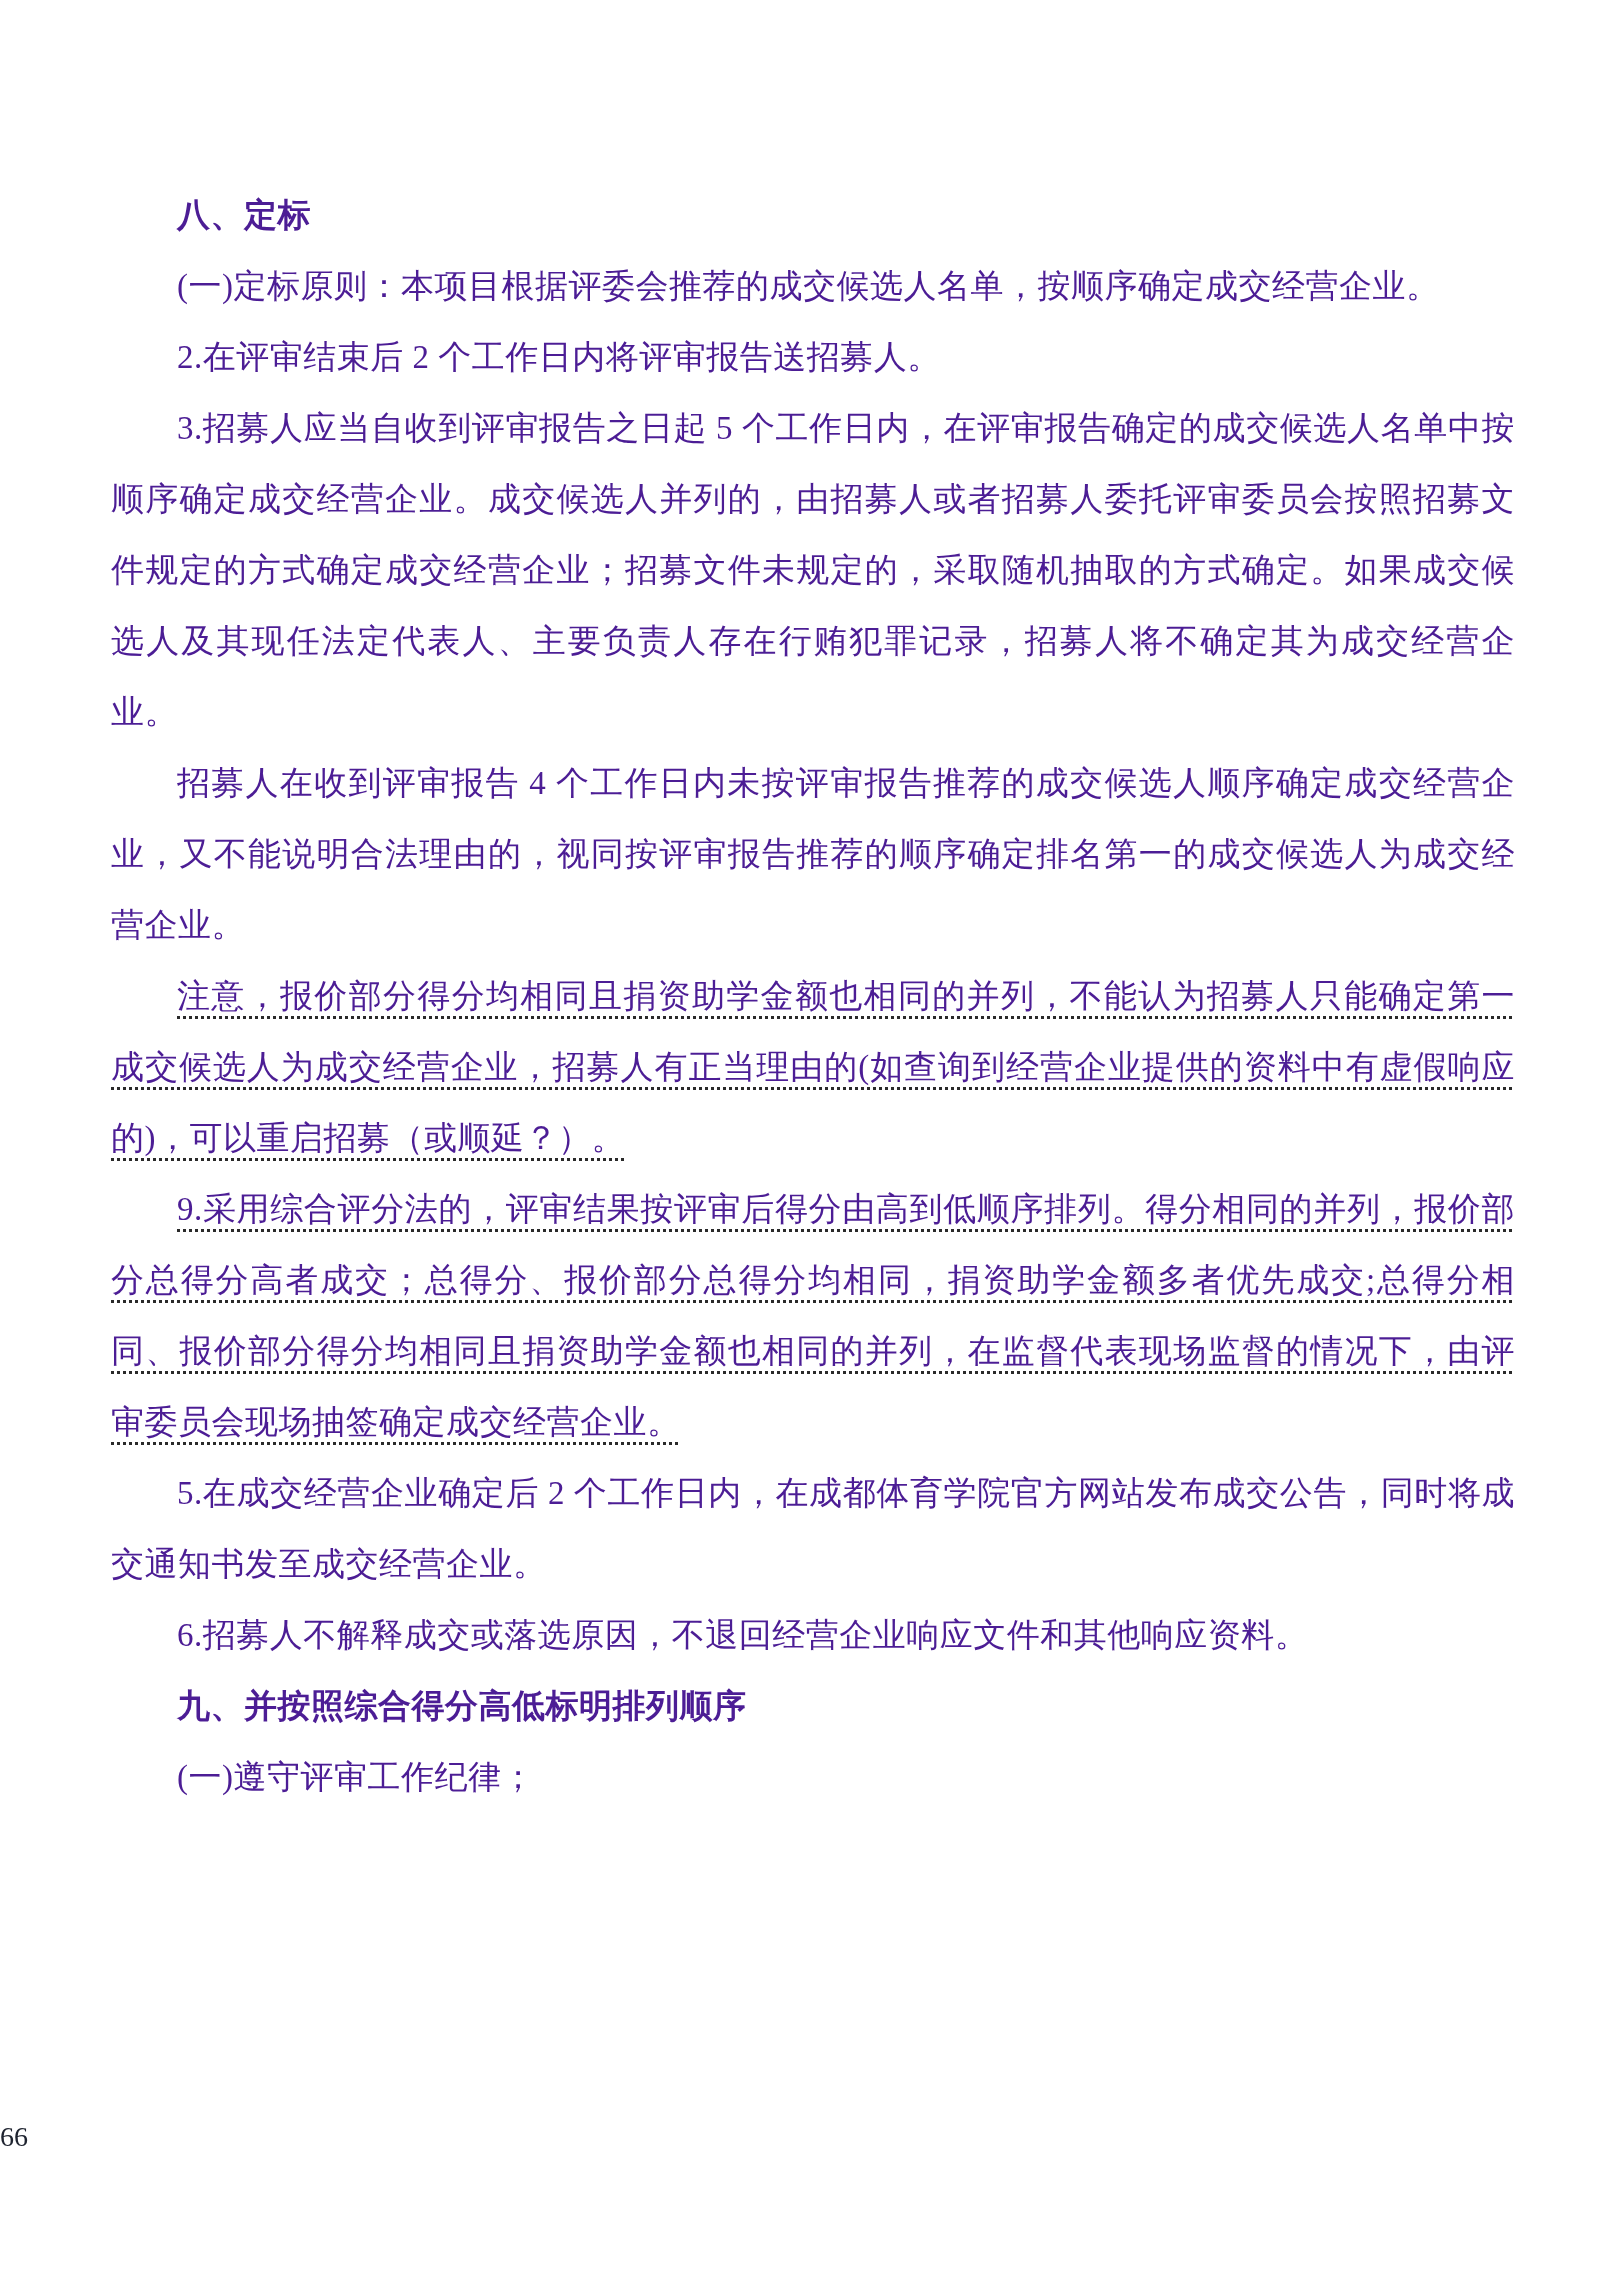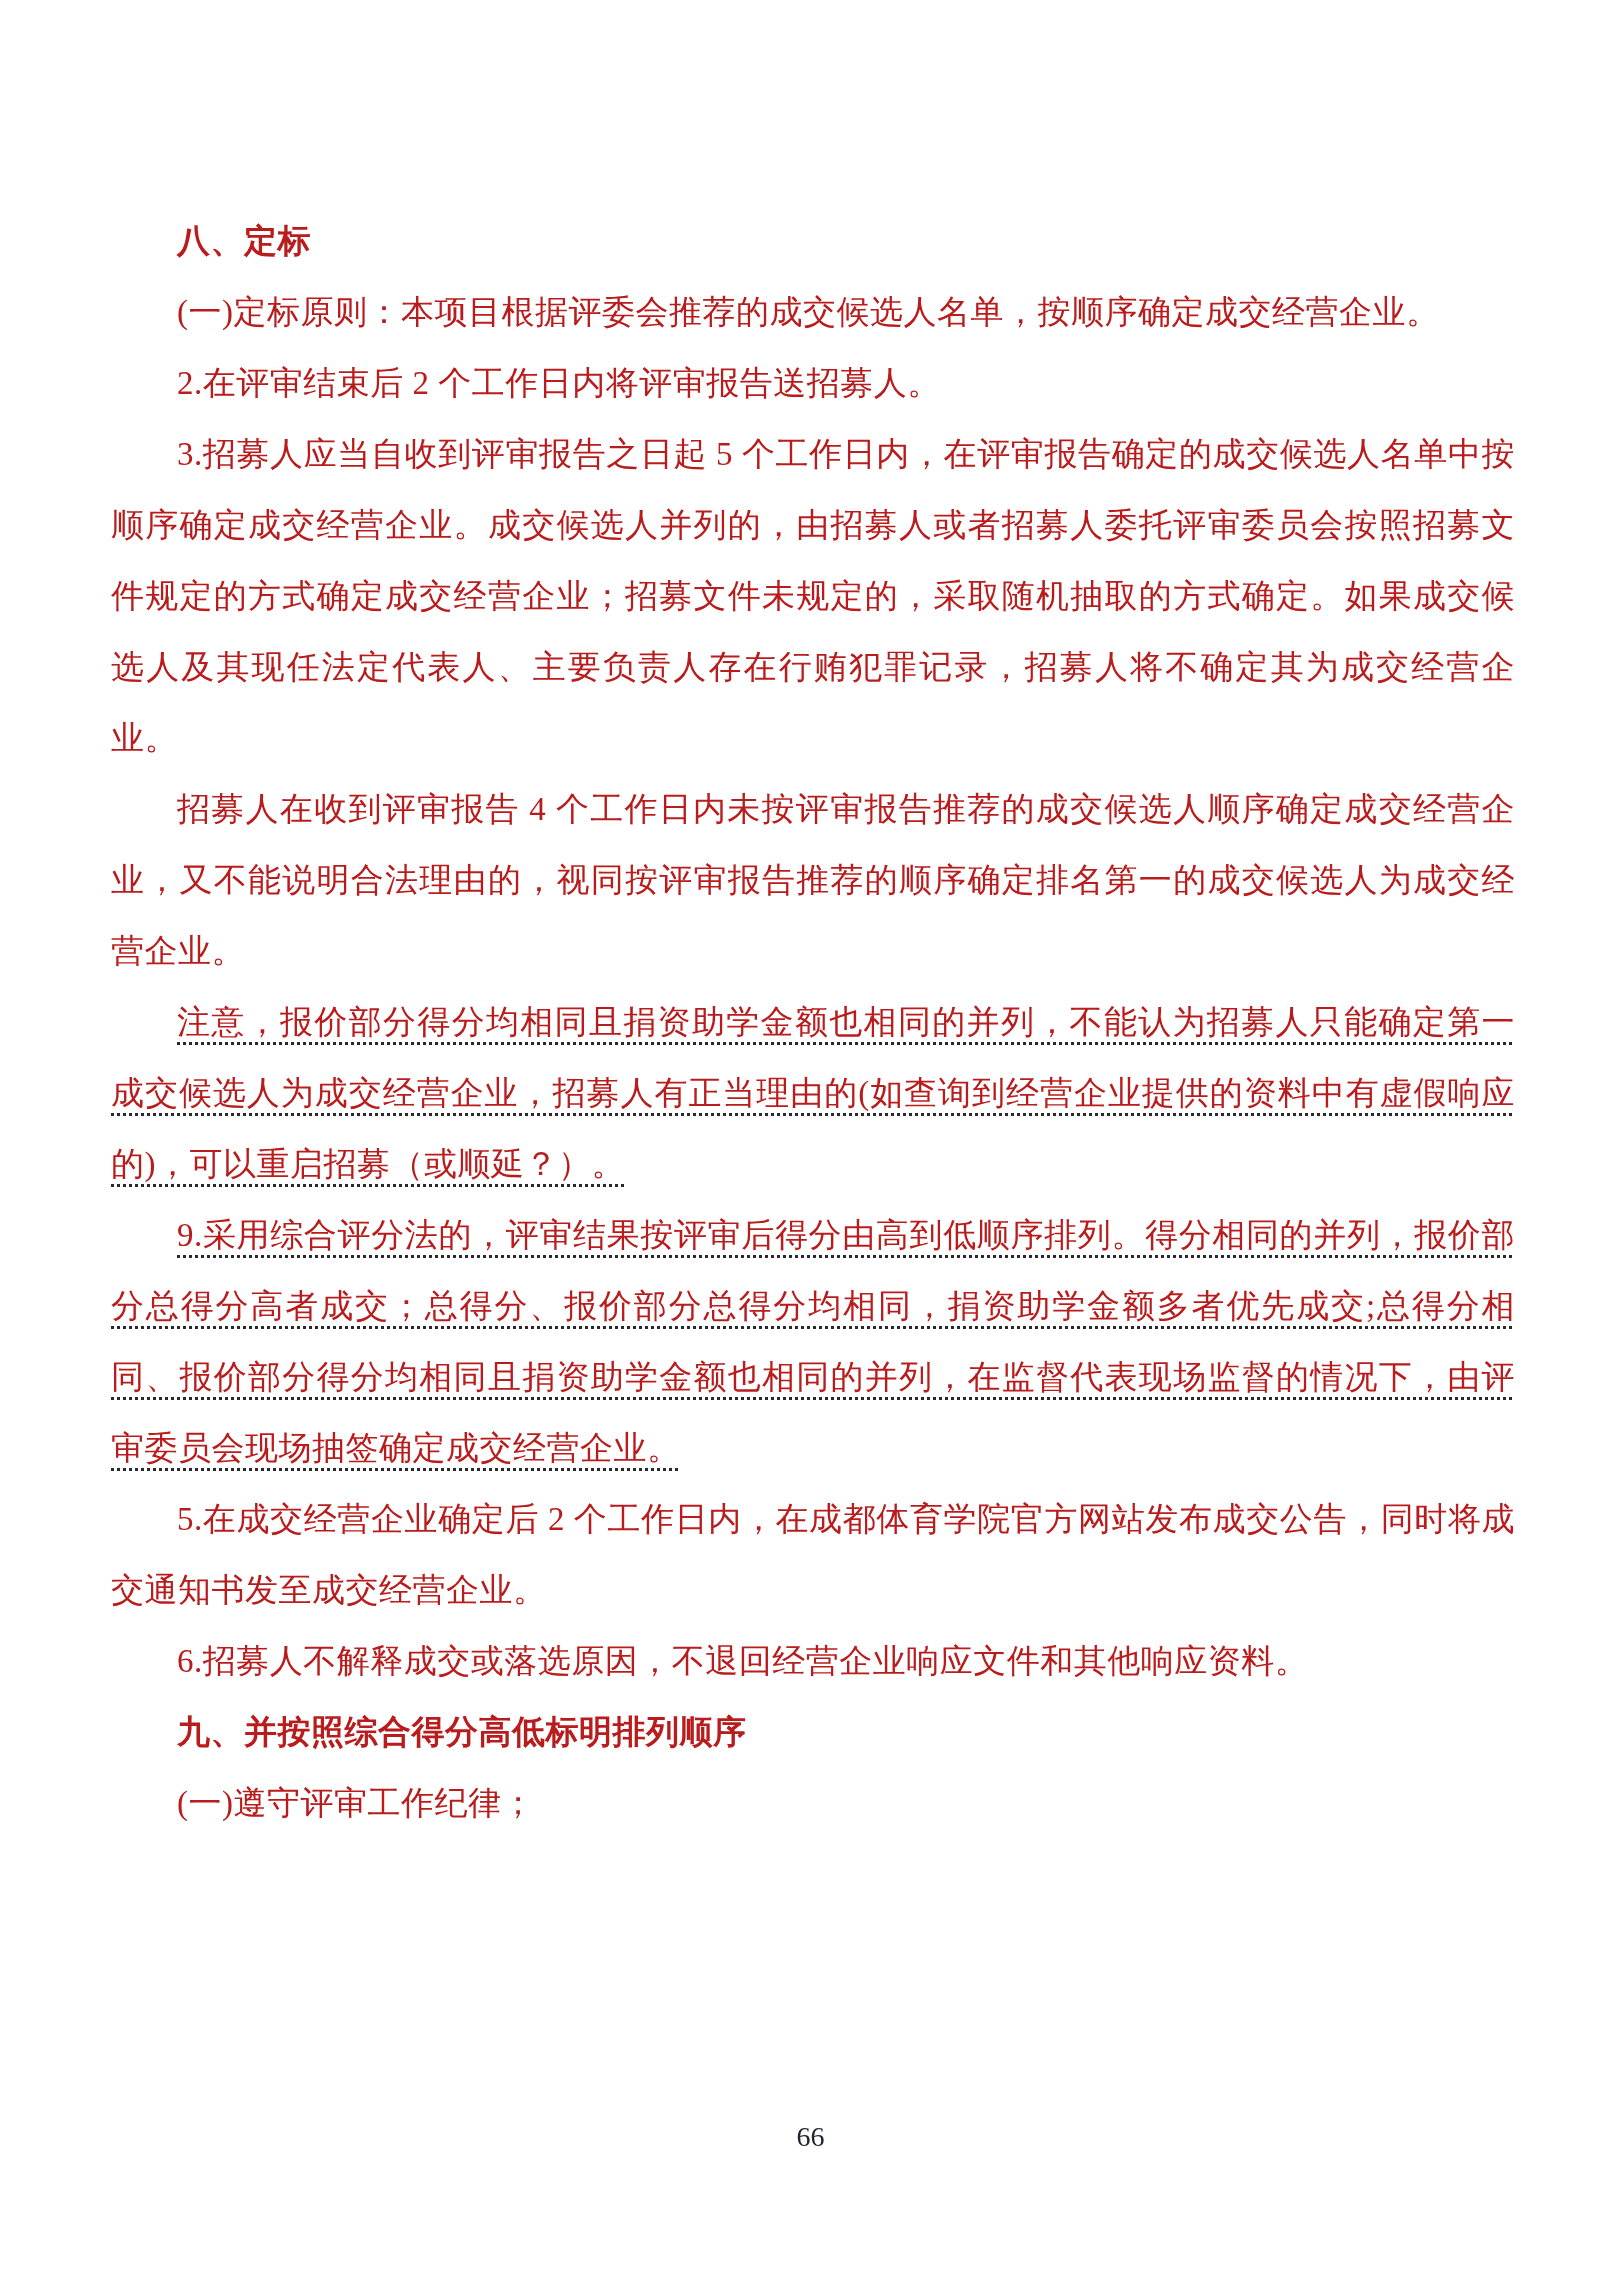--- a/index.html
+++ b/index.html
@@ -10,26 +10,26 @@
   .page {
     position: relative;
     width: 1621px;
     height: 2293px;
     background: #ffffff;
     overflow: hidden;
     font-family: "Liberation Serif", "DejaVu Serif", serif;
   }
   .content {
     position: absolute;
-    top: 206px;
+    top: 180px;
     left: 111px;
     width: 1404px;
     font-size: 33px;
     line-height: 71px;
-    color: #b91c1c;
+    color: #4c1d95;
     text-align: justify;
     letter-spacing: 0.5px;
   }
   .para {
     margin: 0;
     text-indent: 2em;
   }
   .heading {
     font-weight: 700;
   }
@@ -38,21 +38,20 @@
     text-decoration-style: dotted;
     text-decoration-thickness: 2.5px;
     text-decoration-color: #2a2a2a;
     text-underline-offset: 8.8px;
   }
   .footer {
     position: absolute;
     top: 2117px;
     left: 0;
     width: 100%;
-    text-align: center;
     font-size: 28px;
     line-height: 39px;
     color: #1f2430;
   }
 </style>
 </head>
 <body>
 
 <div class="page">
   <div class="content">

